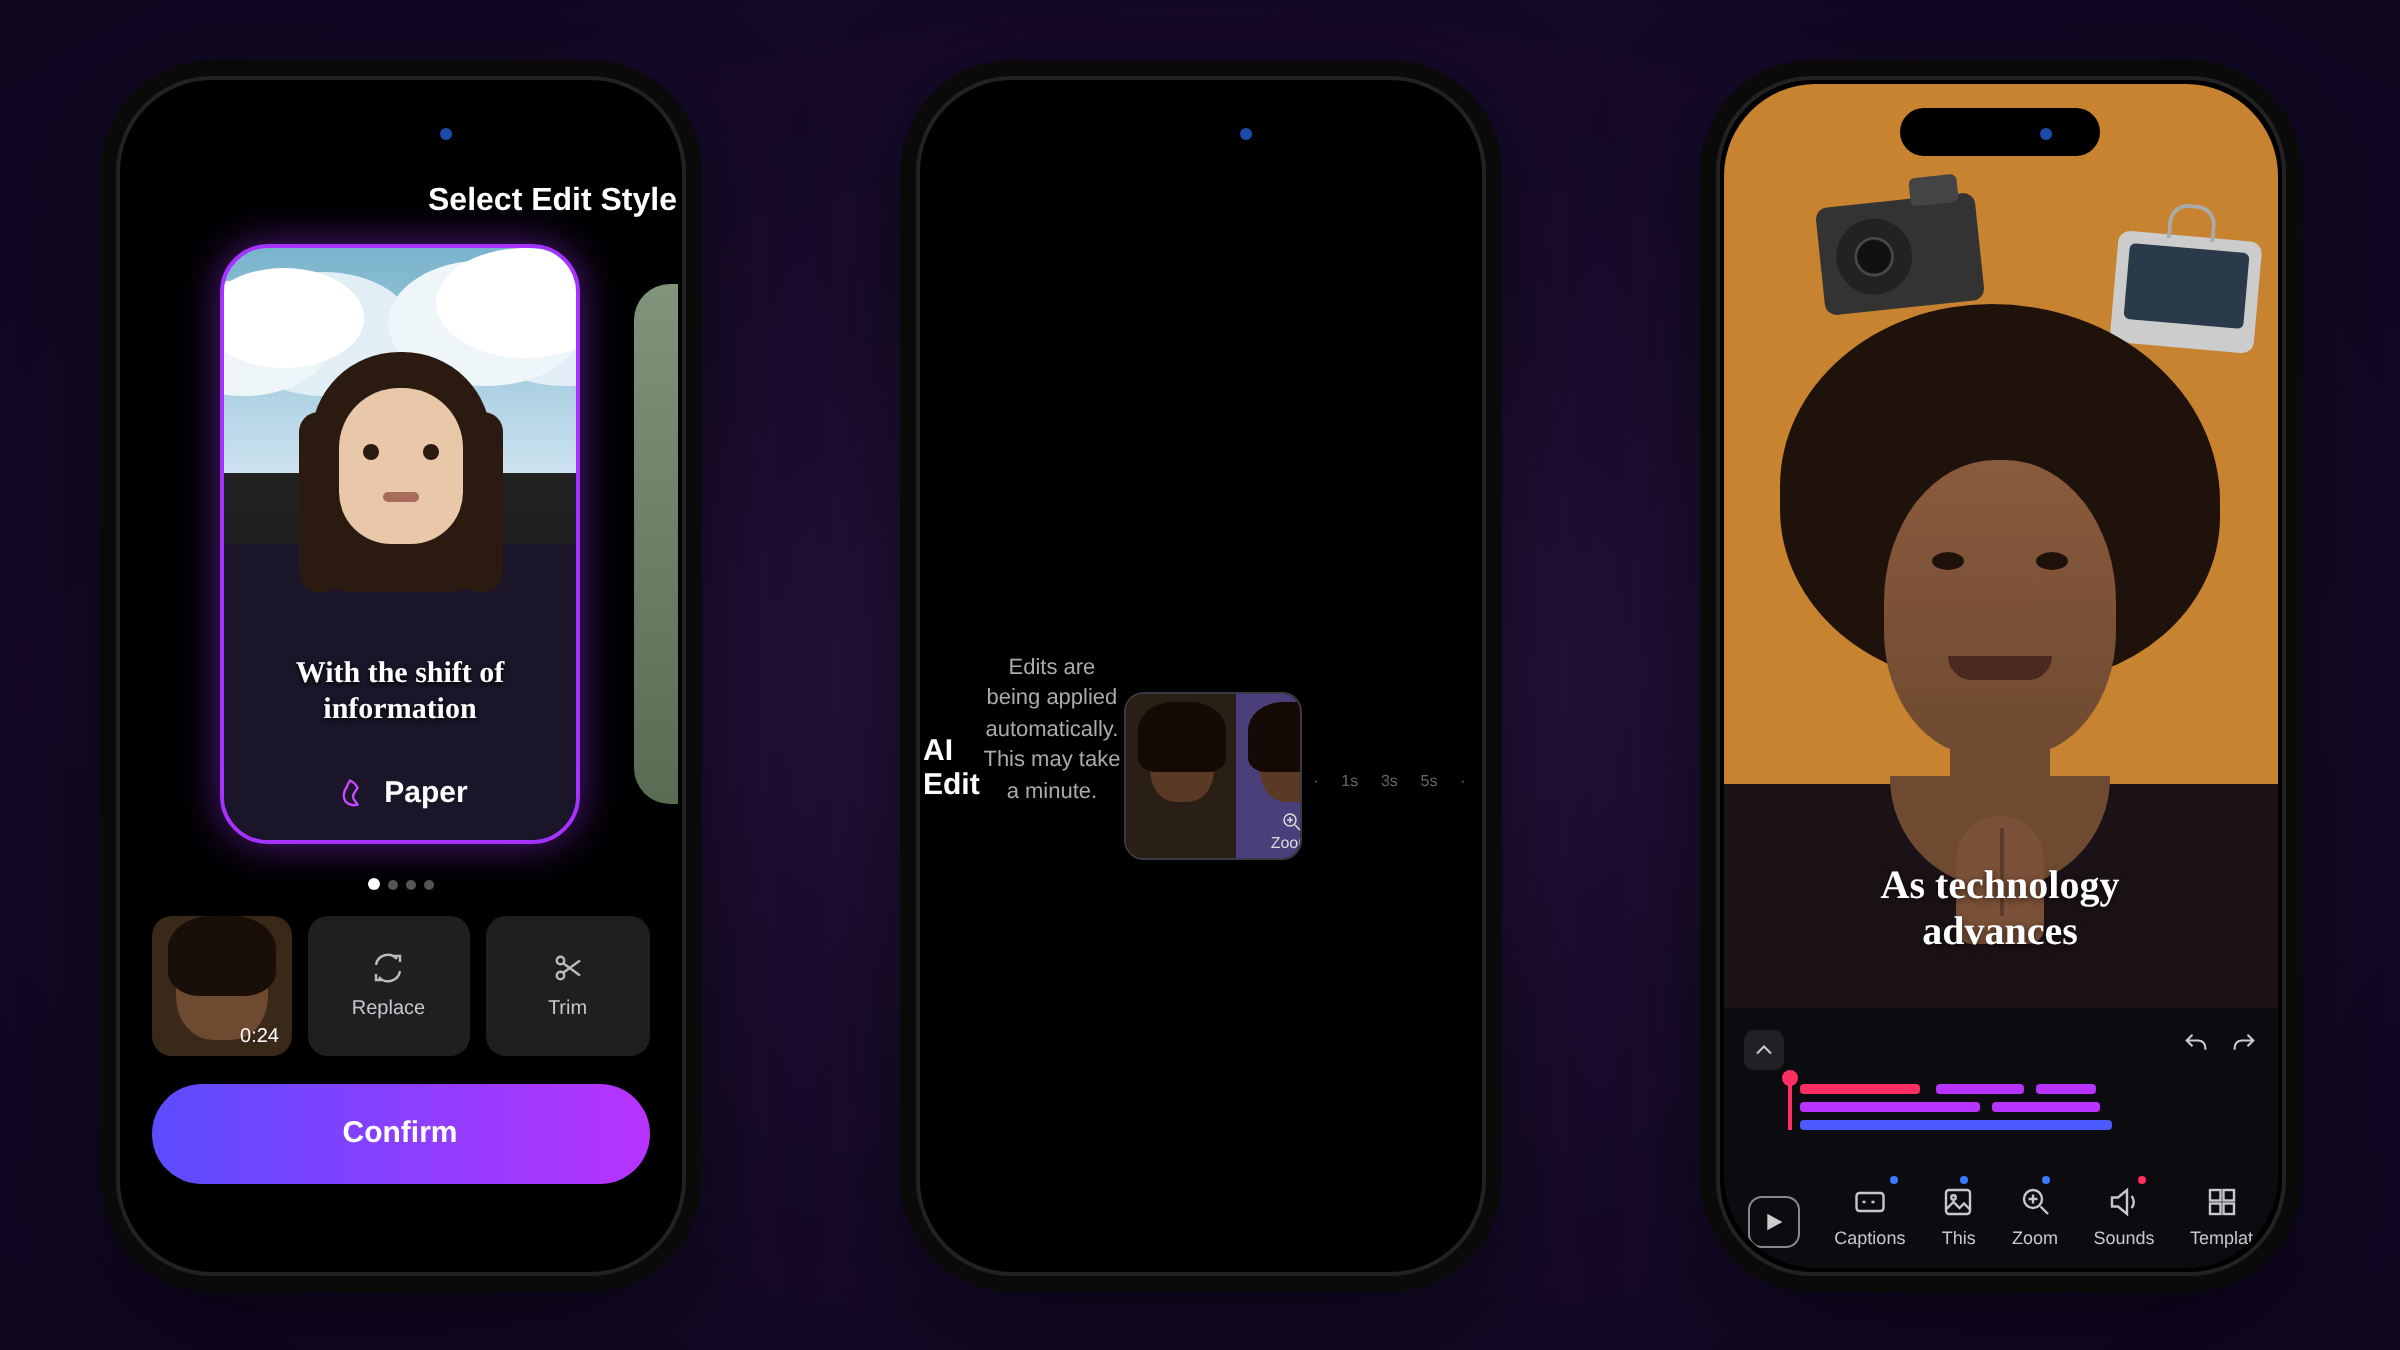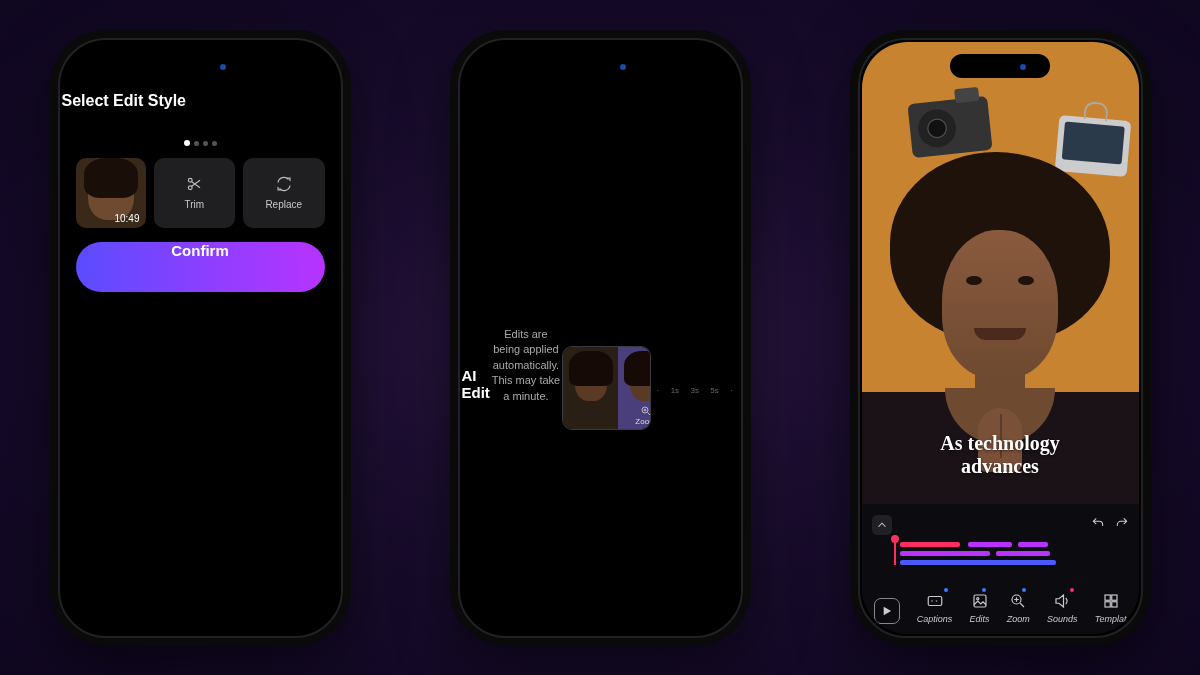--- a/index.html
+++ b/index.html
@@ -21,21 +21,21 @@
 }
 .notch {
   position:absolute; top:14px; left:50%; transform:translateX(-50%);
   width:100px; height:24px; background:#000; border-radius:20px; z-index:50;
 }
 .notch::after { content:""; position:absolute; top:10px; right:24px; width:6px; height:6px; border-radius:3px; background:#1a4aaa; }
 .screen { position:absolute; inset:2px; border-radius:46px; overflow:hidden; }
 
 
 .p1-screen { background:#000; display:flex; flex-direction:column; padding-top:50px; }
-.p1-title { text-align:left; color:#fff; font-weight:600; font-size:16px; margin-bottom:12px;}
+.p1-title { text-align:right; color:#fff; font-weight:600; font-size:16px; margin-bottom:12px;}
 .p1-frame-area { flex:0 0 auto; display:flex; justify-content:center; align-items:center; padding:0 18px; position:relative;}
 .p1-card {
   width:180px; height:300px; border-radius:24px; border:2px solid #a633ff;
   box-shadow:0 0 20px rgba(166,51,255,.5);
   overflow:hidden; position:relative;
   background:linear-gradient(180deg,#78b3cc 0%, #cde3f0 38%, #222 38%, #111 100%);
 }
 .p1-clouds { position:absolute; inset:0 0 62% 0; }
 .p1-clouds::before, .p1-clouds::after {
   content:""; position:absolute; background:#fff; border-radius:50%;
@@ -72,21 +72,21 @@
 .p1-tools { display:flex; gap:8px; padding:0 14px; margin-bottom:14px;}
 .p1-thumb { width:70px; height:70px; border-radius:10px; position:relative; overflow:hidden; background:#3a2818;}
 .p1-thumb-face { position:absolute; inset:8px 12px; background:#6e4a30; border-radius:50% 50% 40% 40%;}
 .p1-thumb-face::before { content:""; position:absolute; inset:-8px -4px 40% -4px; background:#1a0f08; border-radius:40% 40% 30% 30%;}
 .p1-thumb-time { position:absolute; bottom:4px; right:6px; color:#fff; font-size:10px; font-weight:500;}
 .p1-tool { flex:1; height:70px; background:#1f1f22; border-radius:10px; display:flex; flex-direction:column; align-items:center; justify-content:center; gap:6px; color:#c8c8cc; font-size:10px;}
 .p1-tool svg { width:18px; height:18px; stroke:#bbb; fill:none; stroke-width:1.6;}
 .p1-confirm {
   margin:0 14px 18px; height:50px; border-radius:25px;
   background:linear-gradient(90deg,#5b4cff 0%, #b833ff 100%);
-  display:flex; align-items:flex-start; justify-content:center; color:#fff; font-weight:600; font-size:15px;
+  display:flex; align-items:center; justify-content:center; color:#fff; font-weight:600; font-size:15px;
 }
 
 
 .p2-screen { background:#000; display:flex; flex-direction:row; align-items:center; padding-top:100px;}
 .p2-title { color:#fff; font-weight:700; font-size:15px; margin-bottom:8px;}
 .p2-sub { color:#aaa; font-size:11px; text-align:center; line-height:1.4; margin-bottom:44px;}
 .p2-strip {
   width:220px; height:84px; border:1px solid #3a3a42; border-radius:10px; position:relative;
   display:flex; overflow:hidden;
 }
@@ -119,21 +119,21 @@
 .p3-afro { position:absolute; top:0; left:50%; transform:translateX(-50%); width:220px; height:190px; background:#1f120a; border-radius:48% 52% 44% 46%;}
 .p3-wface { position:absolute; top:78px; left:50%; transform:translateX(-50%); width:116px; height:148px; background:linear-gradient(180deg,#8a5a3e,#6e4a30); border-radius:48% 48% 42% 42%;}
 .p3-wface::before { content:""; position:absolute; top:46px; left:24px; width:16px; height:9px; background:#1f120a; border-radius:50%; box-shadow:52px 0 #1f120a;}
 .p3-wface::after { content:""; position:absolute; top:98px; left:32px; width:52px; height:12px; background:#4a2a1e; border-radius:0 0 26px 26px;}
 .p3-neck { position:absolute; top:214px; left:50%; transform:translateX(-50%); width:50px; height:40px; background:#6e4a30;}
 .p3-shirt { position:absolute; top:240px; left:0; right:0; bottom:0; background:#1a1216;}
 .p3-shirt::before { content:""; position:absolute; top:-4px; left:50%; transform:translateX(-50%); width:110px; height:56px; background:#6e4a30; border-radius:0 0 56px 56px;}
 .p3-hands { position:absolute; top:256px; left:50%; transform:translateX(-50%); width:44px; height:64px; background:#7a5038; border-radius:22px 22px 8px 8px;}
 .p3-hands::before { content:""; position:absolute; top:6px; left:50%; width:2px; height:44px; background:rgba(0,0,0,.25);}
 .p3-cap { position:absolute; bottom:26px; left:0; right:0; text-align:center; color:#fff; font-family:Georgia,serif; font-weight:600; font-size:20px; line-height:1.15; text-shadow:0 1px 3px rgba(0,0,0,.6);}
-.p3-bottom { height:130px; background:#0c0c10; padding:6px 10px 10px; display:flex; flex-direction:column;font-style:italic;}
+.p3-bottom { height:130px; background:#0c0c10; padding:6px 10px 10px; display:flex; flex-direction:column;}
 .p3-tl-row { display:flex; align-items:center; height:30px;}
 .p3-tl-row svg { width:14px; height:14px; stroke:#ccc; fill:none; stroke-width:1.8;}
 .p3-chev { width:20px; height:20px; background:#202026; border-radius:5px; display:flex; align-items:center; justify-content:center;}
 .p3-undo-redo { margin-left:auto; display:flex; gap:10px;}
 .p3-tl { margin:2px 0 4px 24px; height:22px; position:relative;}
 .p3-play { position:absolute; left:-2px; top:-3px; width:2px; height:26px; background:#ff2e62;}
 .p3-play::before { content:""; position:absolute; top:-4px; left:-3px; width:8px; height:8px; background:#ff2e62; border-radius:50%;}
 .p3-bar { position:absolute; height:5px; border-radius:2px;}
 .b1 { background:#ff2e62; top:0; left:4px; width:60px;}
 .b2 { background:#b833ff; top:0; left:72px; width:44px;}
@@ -149,41 +149,60 @@
 .p3-play-box { width:26px; height:26px; border:1.5px solid #888; border-radius:7px; display:flex; align-items:center; justify-content:center;}
 .p3-play-box svg { width:10px; height:10px; fill:#ccc; stroke:none;}
 </style>
 </head>
 <body>
 
 <div class="phone">
   <div class="notch"></div>
   <div class="screen p1-screen">
     <div class="p1-title">Select Edit Style</div>
+    <div class="p1-frame-area">
+      <div class="p1-card">
+        <div class="p1-clouds"></div>
+        <div class="p1-shirt"></div>
+        <div class="p1-necklace"></div>
+        <div class="p1-face">
+          <div class="p1-hair"></div>
+          <div class="p1-skin"></div>
+        </div>
+        <div class="p1-caption">With the shift of information</div>
+        <div class="p1-style-label">
+          <svg viewBox="0 0 24 24">
+              <path d="M12 3c2 1 4 2 5 5-1 2-3 3-3 6 0 2 2 3 3 5-3 1-6 0-8-2-2-3-1-7 1-10 1-2 1-3 2-4z" fill="none" stroke="#c84aff" stroke-width="1.6"></path>
+            </svg>
+          <span>Paper</span>
+        </div>
+      </div>
+      <div class="p1-peek"></div>
+    </div>
     <div class="p1-dots">
       <span class="active"></span><span></span><span></span><span></span>
     </div>
     <div class="p1-tools">
       <div class="p1-thumb">
         <div class="p1-thumb-face"></div>
-        <div class="p1-thumb-time">10:49</div>
+        <div class="p1-thumb-time">0:24</div>
+      </div>
+      <div class="p1-tool">
+        <svg viewBox="0 0 24 24">
+            <path d="M4 10a8 8 0 0 1 14-4M20 14a8 8 0 0 1-14 4M16 4h4v4M8 20H4v-4"></path>
+          </svg>
+        <span>Replace</span>
       </div>
       <div class="p1-tool">
         <svg viewBox="0 0 24 24">
             <circle cx="7" cy="7" r="2.5"></circle>
             <circle cx="7" cy="17" r="2.5"></circle>
             <path d="M9 9l11 8M9 15l11-8"></path>
           </svg>
         <span>Trim</span>
-      </div>
-      <div class="p1-tool">
-        <svg viewBox="0 0 24 24">
-            <path d="M4 10a8 8 0 0 1 14-4M20 14a8 8 0 0 1-14 4M16 4h4v4M8 20H4v-4"></path>
-          </svg>
-        <span>Replace</span>
       </div>
     </div>
     <div class="p1-confirm">
       <span>Confirm</span>
     </div>
   </div>
 </div>
 
 <div class="phone">
   <div class="notch"></div>
@@ -283,21 +302,21 @@
             </svg>
           <span>Captions</span>
         </div>
         <div class="p3-titem">
           <span class="dot d-blue"></span>
           <svg viewBox="0 0 24 24">
               <rect x="4" y="4" width="16" height="16" rx="2"></rect>
               <circle cx="9" cy="9" r="1.5"></circle>
               <path d="M4 17l5-5 4 4 3-3 4 4"></path>
             </svg>
-          <span>Edits</span>
+          <span>This</span>
         </div>
         <div class="p3-titem">
           <span class="dot d-blue"></span>
           <svg viewBox="0 0 24 24">
               <circle cx="10" cy="10" r="6"></circle>
               <path d="M15 15l5 5M7 10h6M10 7v6"></path>
             </svg>
           <span>Zoom</span>
         </div>
         <div class="p3-titem">

